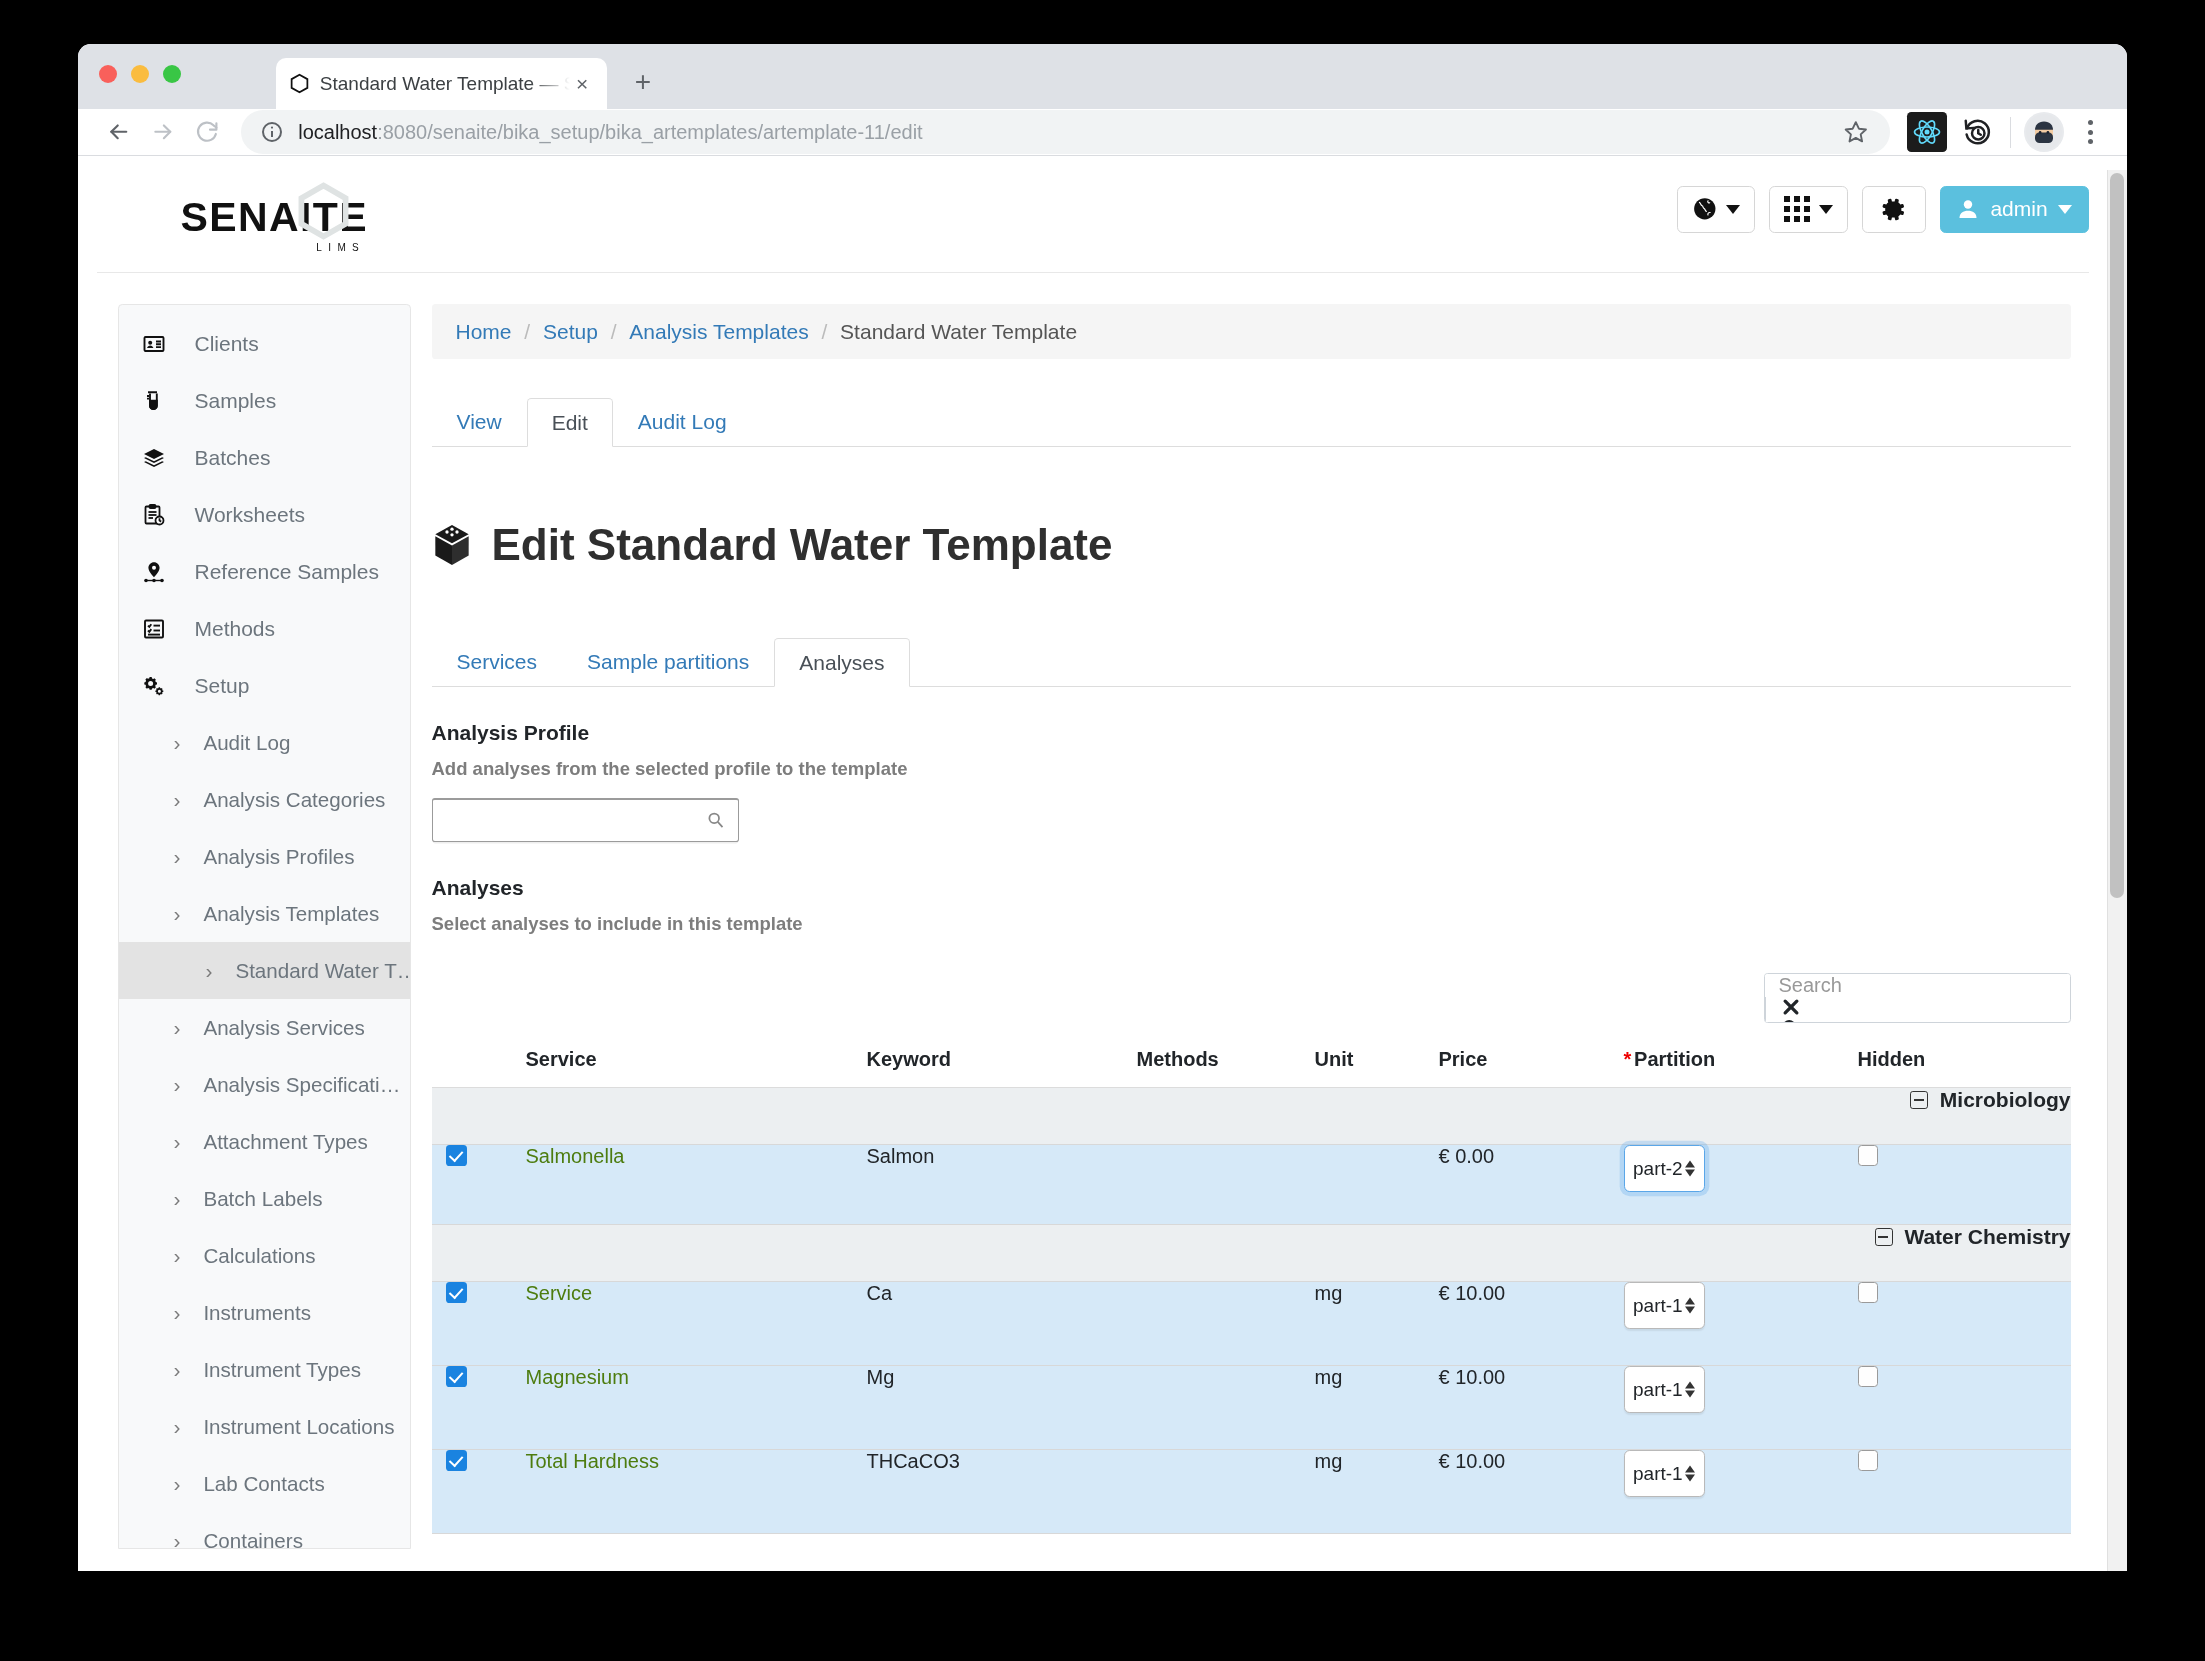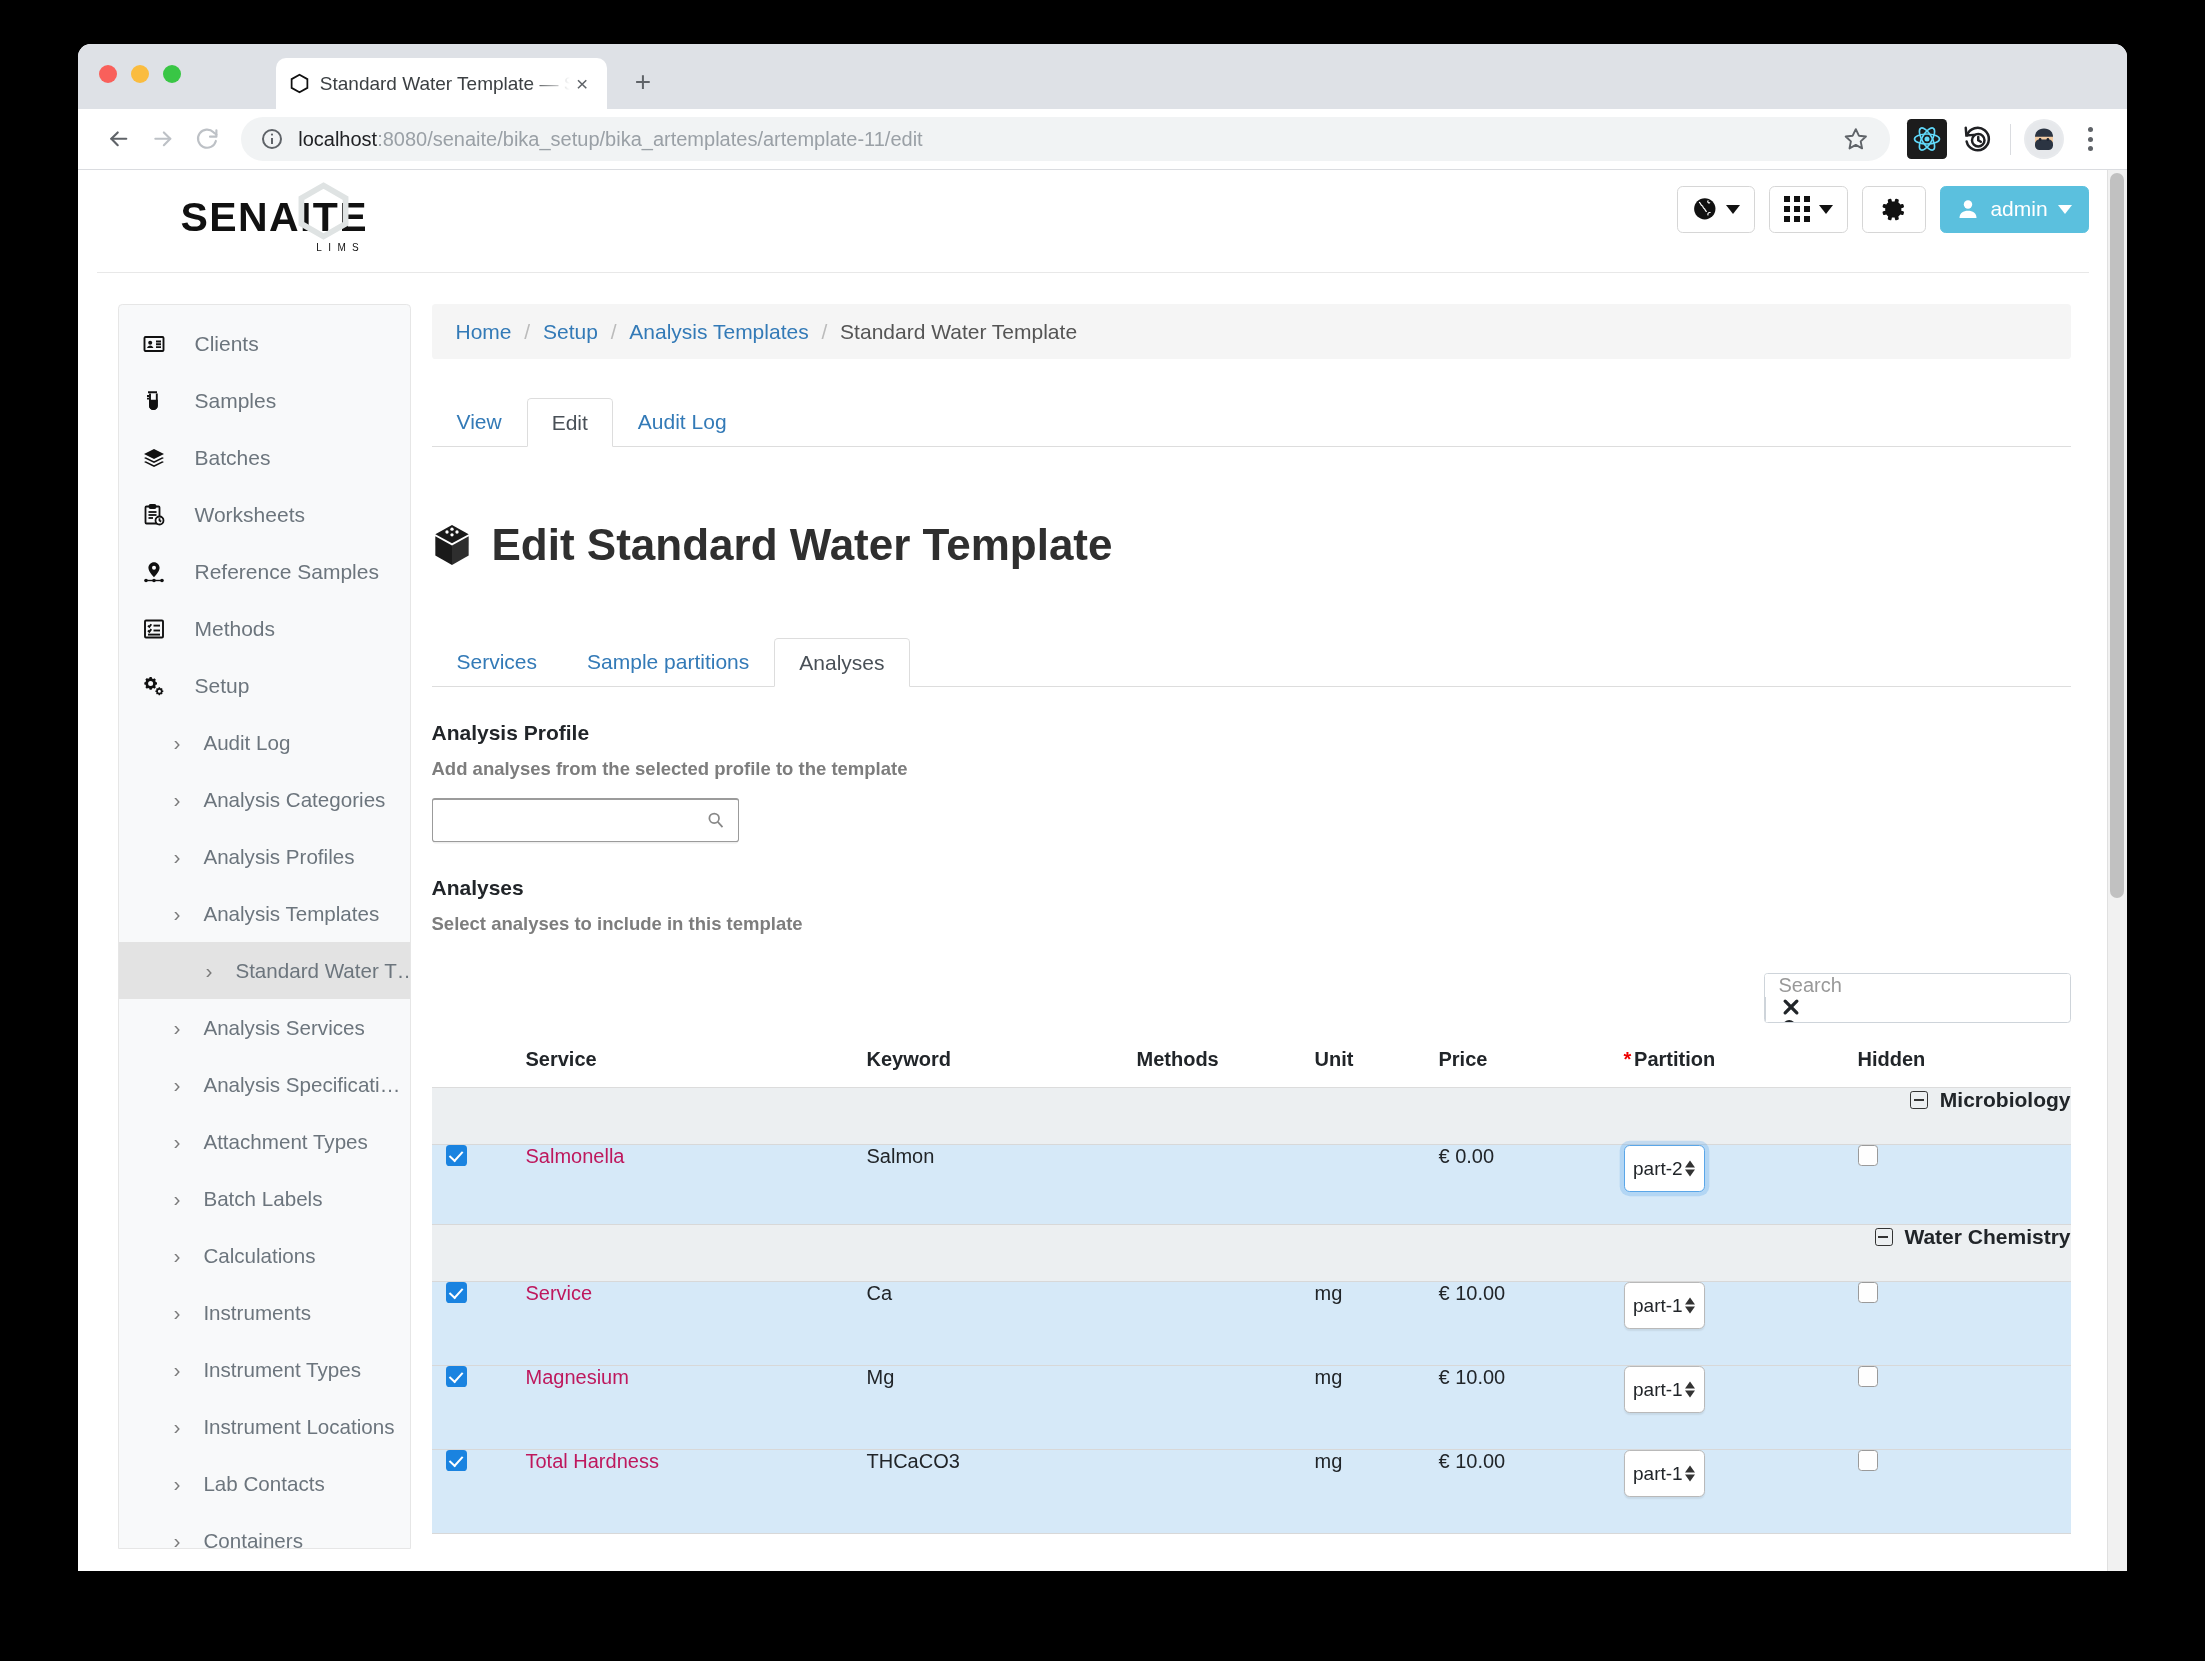--- a/index.html
+++ b/index.html
@@ -62,21 +62,21 @@
   }
   #new-tab-button {
     position: absolute; left: 548px; bottom: 10px;
     width: 34px; height: 34px;
     display: flex; align-items: center; justify-content: center;
     font-size: 28px; color: #5f6368; font-weight: 300; line-height: 1;
   }
 
   
   #omnibox-row {
-    height: 61px;
+    height: 47px;
     background: #ffffff;
     display: flex; align-items: center;
     padding: 0 18.5px;
     border-bottom: 0.7px solid #dadce0;
   }
   .nav-btn {
     width: 44px; height: 44px;
     display: flex; align-items: center; justify-content: center;
     color: #5f6368;
     flex: 0 0 44px;
@@ -407,21 +407,21 @@
     left: 2.8px; top: 7px; width: 10px; height: 2.1px; background: #333;
   }
 
   tr.data-row td {
     background: #d6e9f8;
     height: 80px;
     padding-top: 18.5px;
   }
   tr.data-row.tall td { height: 84px; }
   .cell-pad { padding-left: 7px; }
-  .svc-link { color: #be185d; text-decoration: none; }
+  .svc-link { color: #4d7c0f; text-decoration: none; }
 
   .row-check {
     width: 21px; height: 21px;
     background: #1a83e0;
     border-radius: 3.6px;
     position: relative;
     margin-left: 14px;
     display: inline-block;
   }
   .row-check::after {

